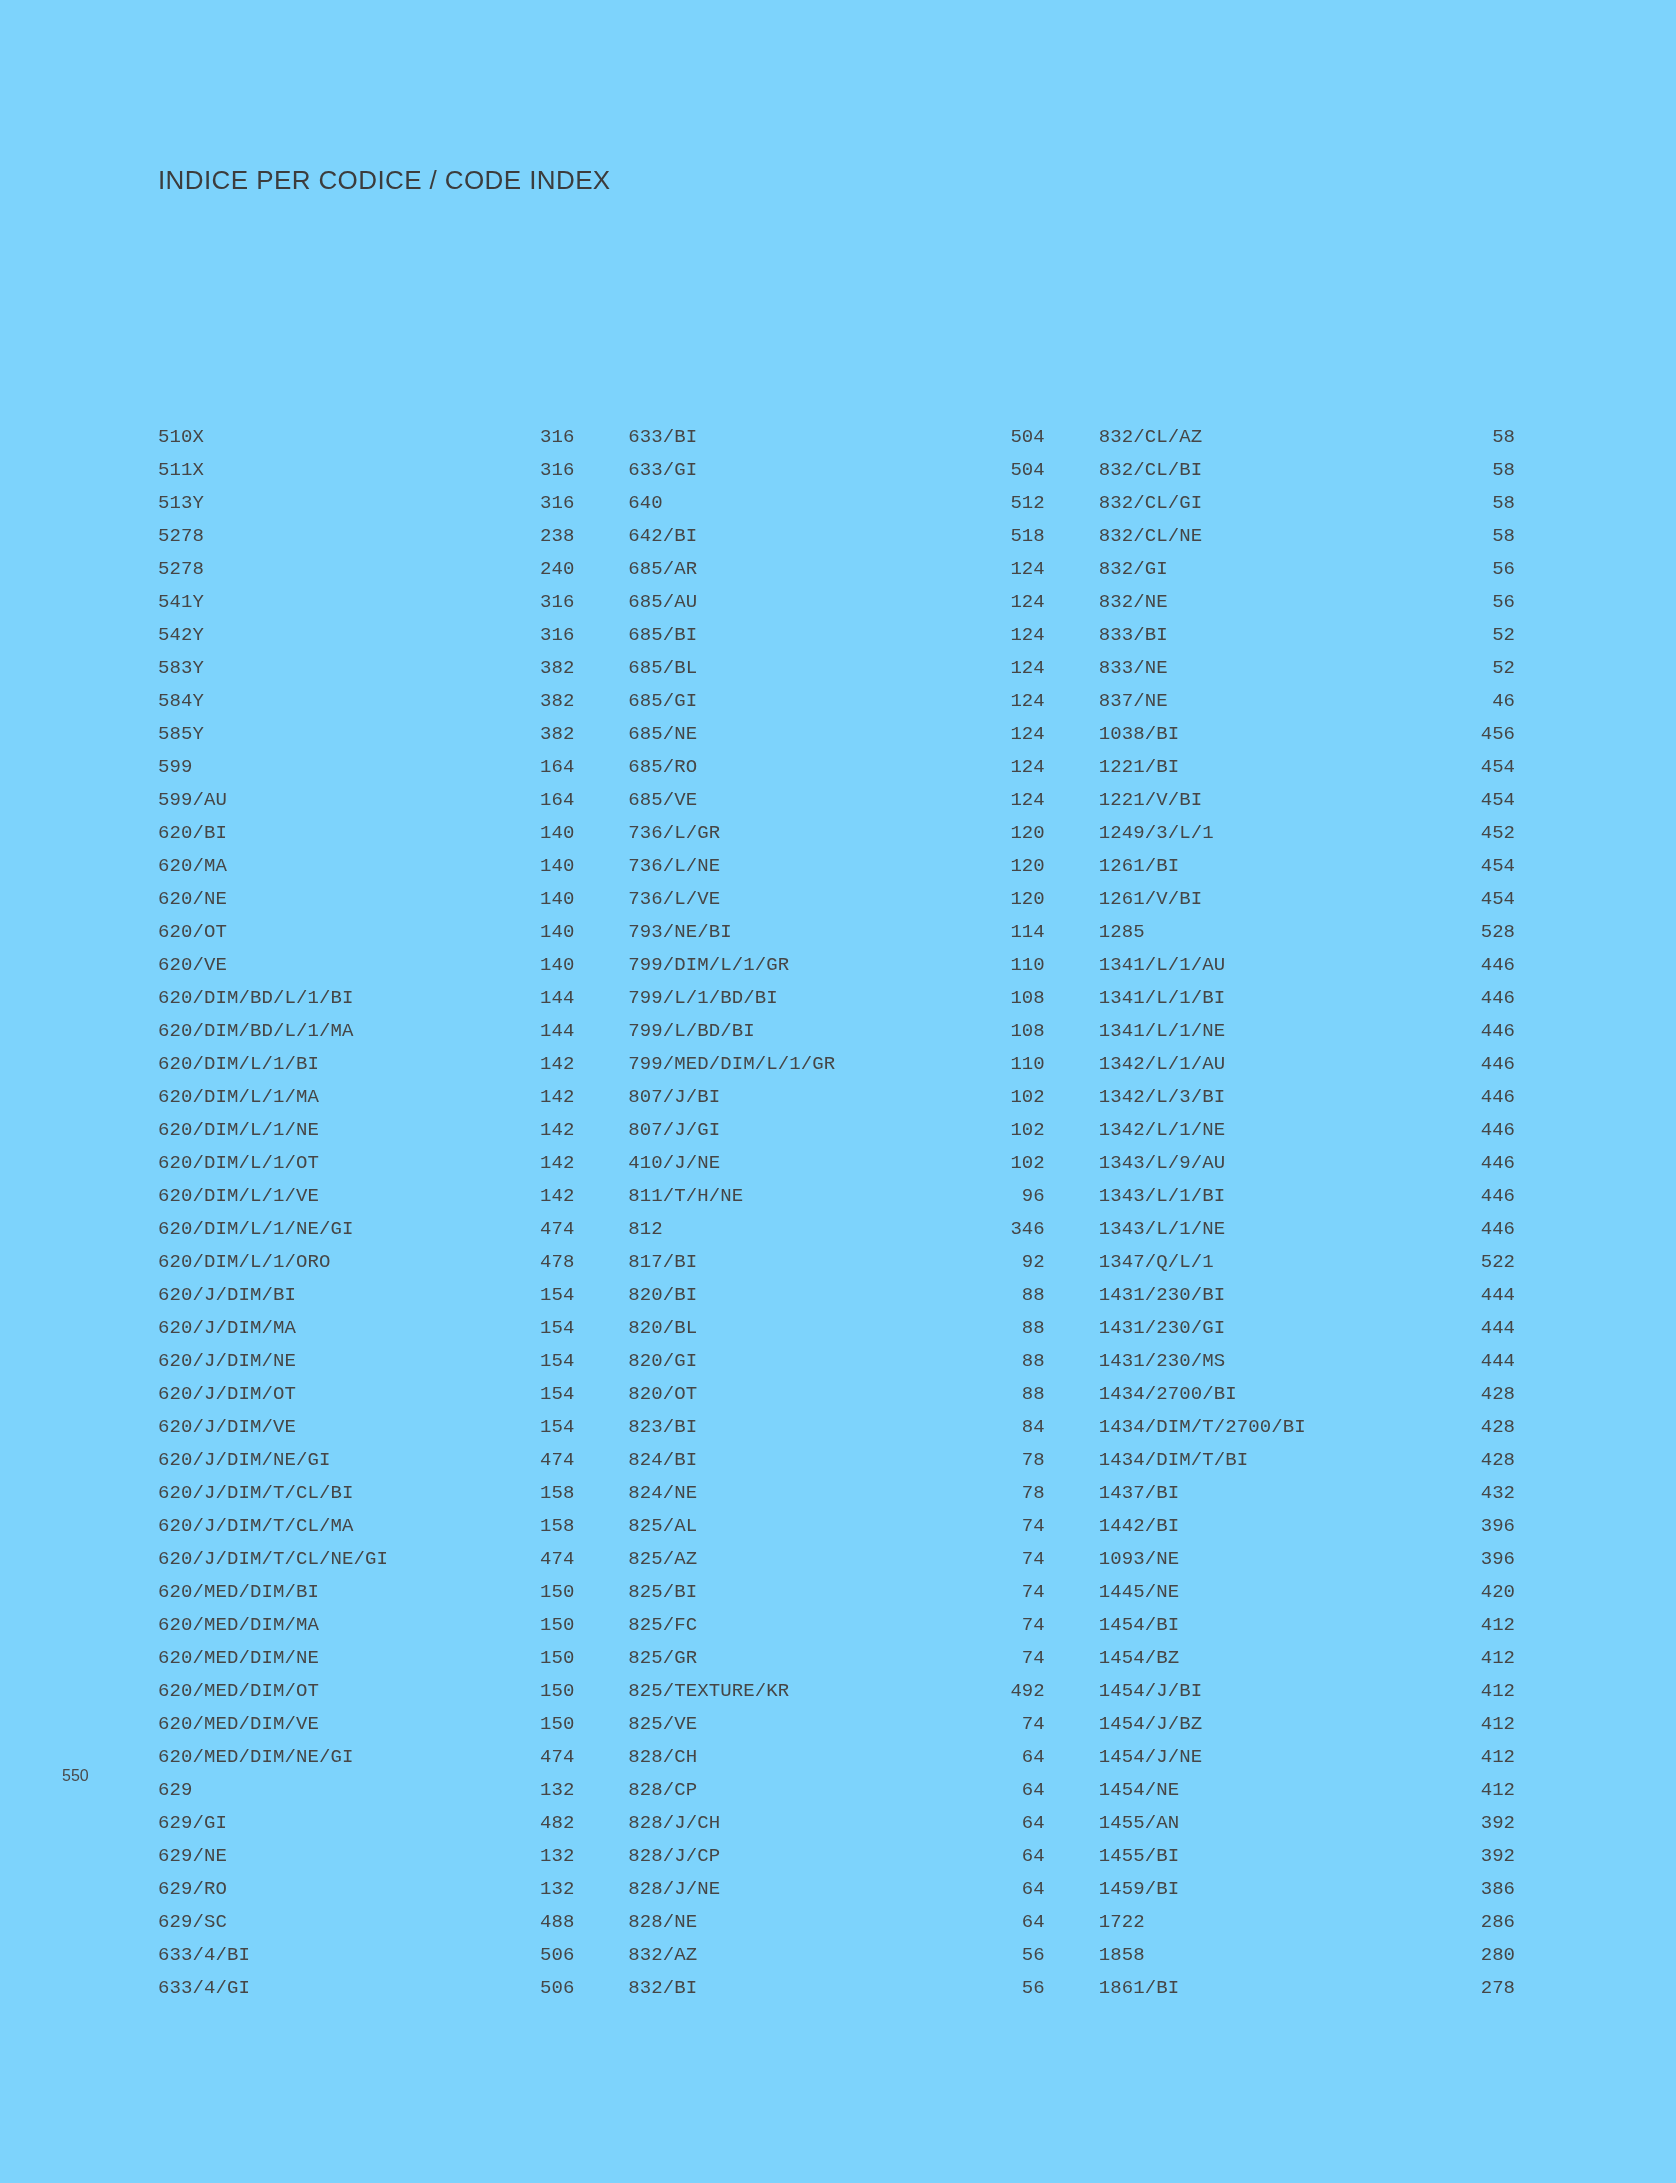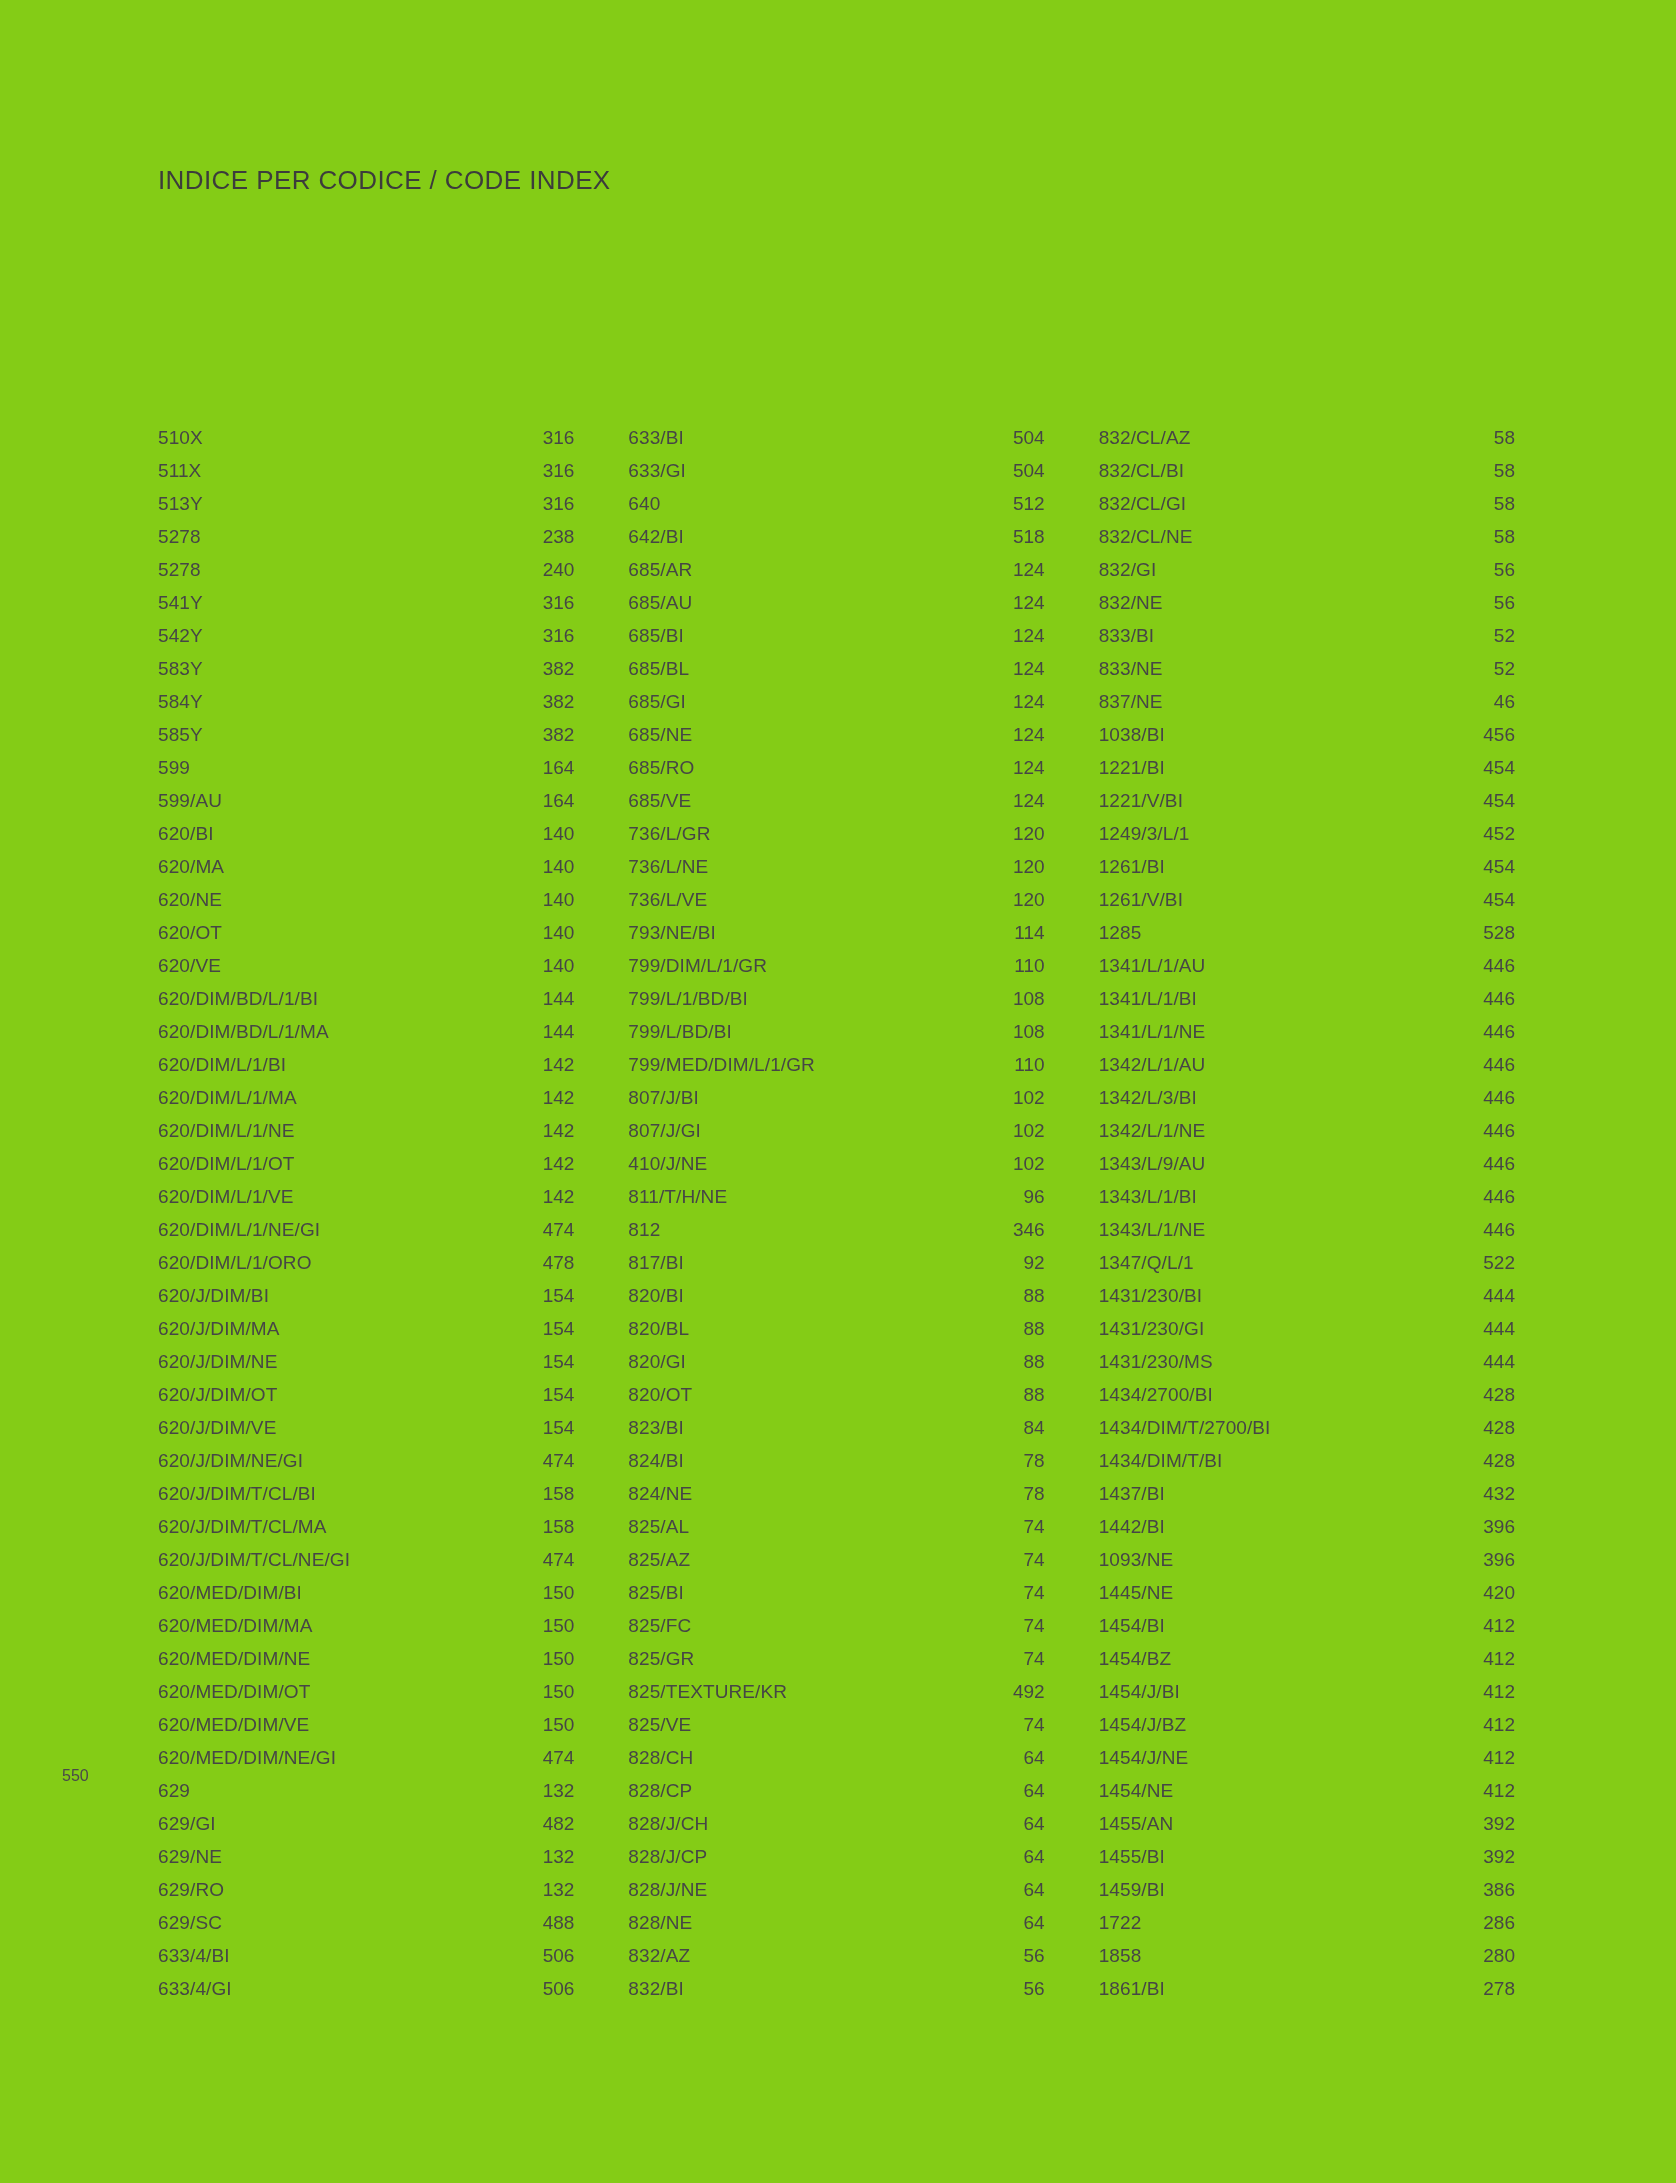--- a/index.html
+++ b/index.html
@@ -8,21 +8,21 @@
     width: 1677px;
     height: 2183px;
     position: relative;
     font-family: "Liberation Sans", sans-serif;
     color: #454545;
     overflow: hidden;
   }
   .page {
     position: absolute;
     inset: 0;
-    background: #84cc16;
+    background: #7dd3fc;
   }
   .page-title {
     position: absolute;
     left: 158px;
     top: 165px;
     font-size: 26px;
     font-weight: 400;
     letter-spacing: 0.4px;
     color: #3c3c3c;
     white-space: nowrap;
@@ -38,20 +38,21 @@
     position: absolute;
     left: 158px;
     top: 421px;
     width: 1357px;
     display: flex;
     gap: 54px;
   }
   .index-col {
     flex: 1 1 0;
     min-width: 0;
+    font-family: Liberation Mono, monospace;
   }
   .index-row {
     display: flex;
     justify-content: space-between;
     align-items: baseline;
     height: 33px;
     line-height: 33px;
     font-size: 19px;
     white-space: nowrap;
     color: #464646;

